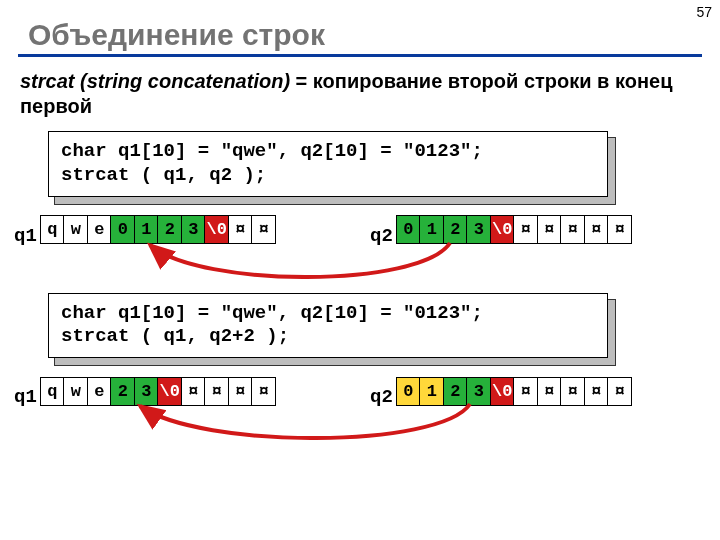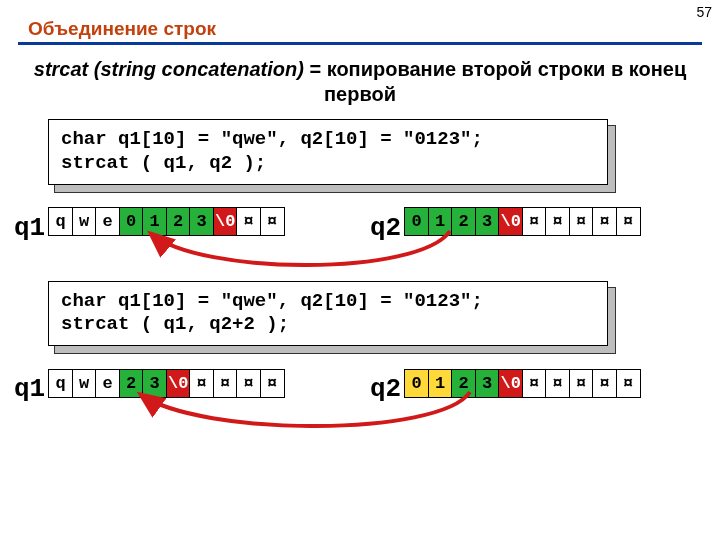--- a/index.html
+++ b/index.html
@@ -12,36 +12,35 @@
     position: relative;
     overflow: hidden;
   }
   .page-num {
     position: absolute;
     top: 4px;
     right: 8px;
     font-size: 14px;
   }
   .title {
-    font-size: 19px;
+    font-size: 30px;
     font-weight: bold;
     margin: 18px 0 2px 28px;
-    color: #c2410c;
+    color: #737373;
   }
   .title-rule {
     border: none;
     border-top: 3px solid #083a9c;
     margin: 2px 18px 12px 18px;
   }
   .subtitle {
     margin: 0 20px 12px 20px;
     font-size: 20px;
     font-weight: bold;
     line-height: 1.25;
-    text-align: center;
   }
   .subtitle .fn { font-style: italic; }
   .codebox {
     margin: 0 0 14px 48px;
     width: 560px;
     position: relative;
   }
   .codebox .shadow {
     position: absolute;
     top: 6px; left: 6px;
@@ -66,21 +65,21 @@
     height: 66px;
   }
   .arr-group {
     position: absolute;
     display: flex;
     align-items: center;
   }
   .lbl {
     font-family: "Courier New", monospace;
     font-weight: bold;
-    font-size: 26px;
+    font-size: 19px;
     margin-right: 3px;
     margin-top: 12px;
   }
   .cells {
     display: flex;
   }
   .cell {
     width: 23px;
     height: 27px;
     border: 1.5px solid #000;

